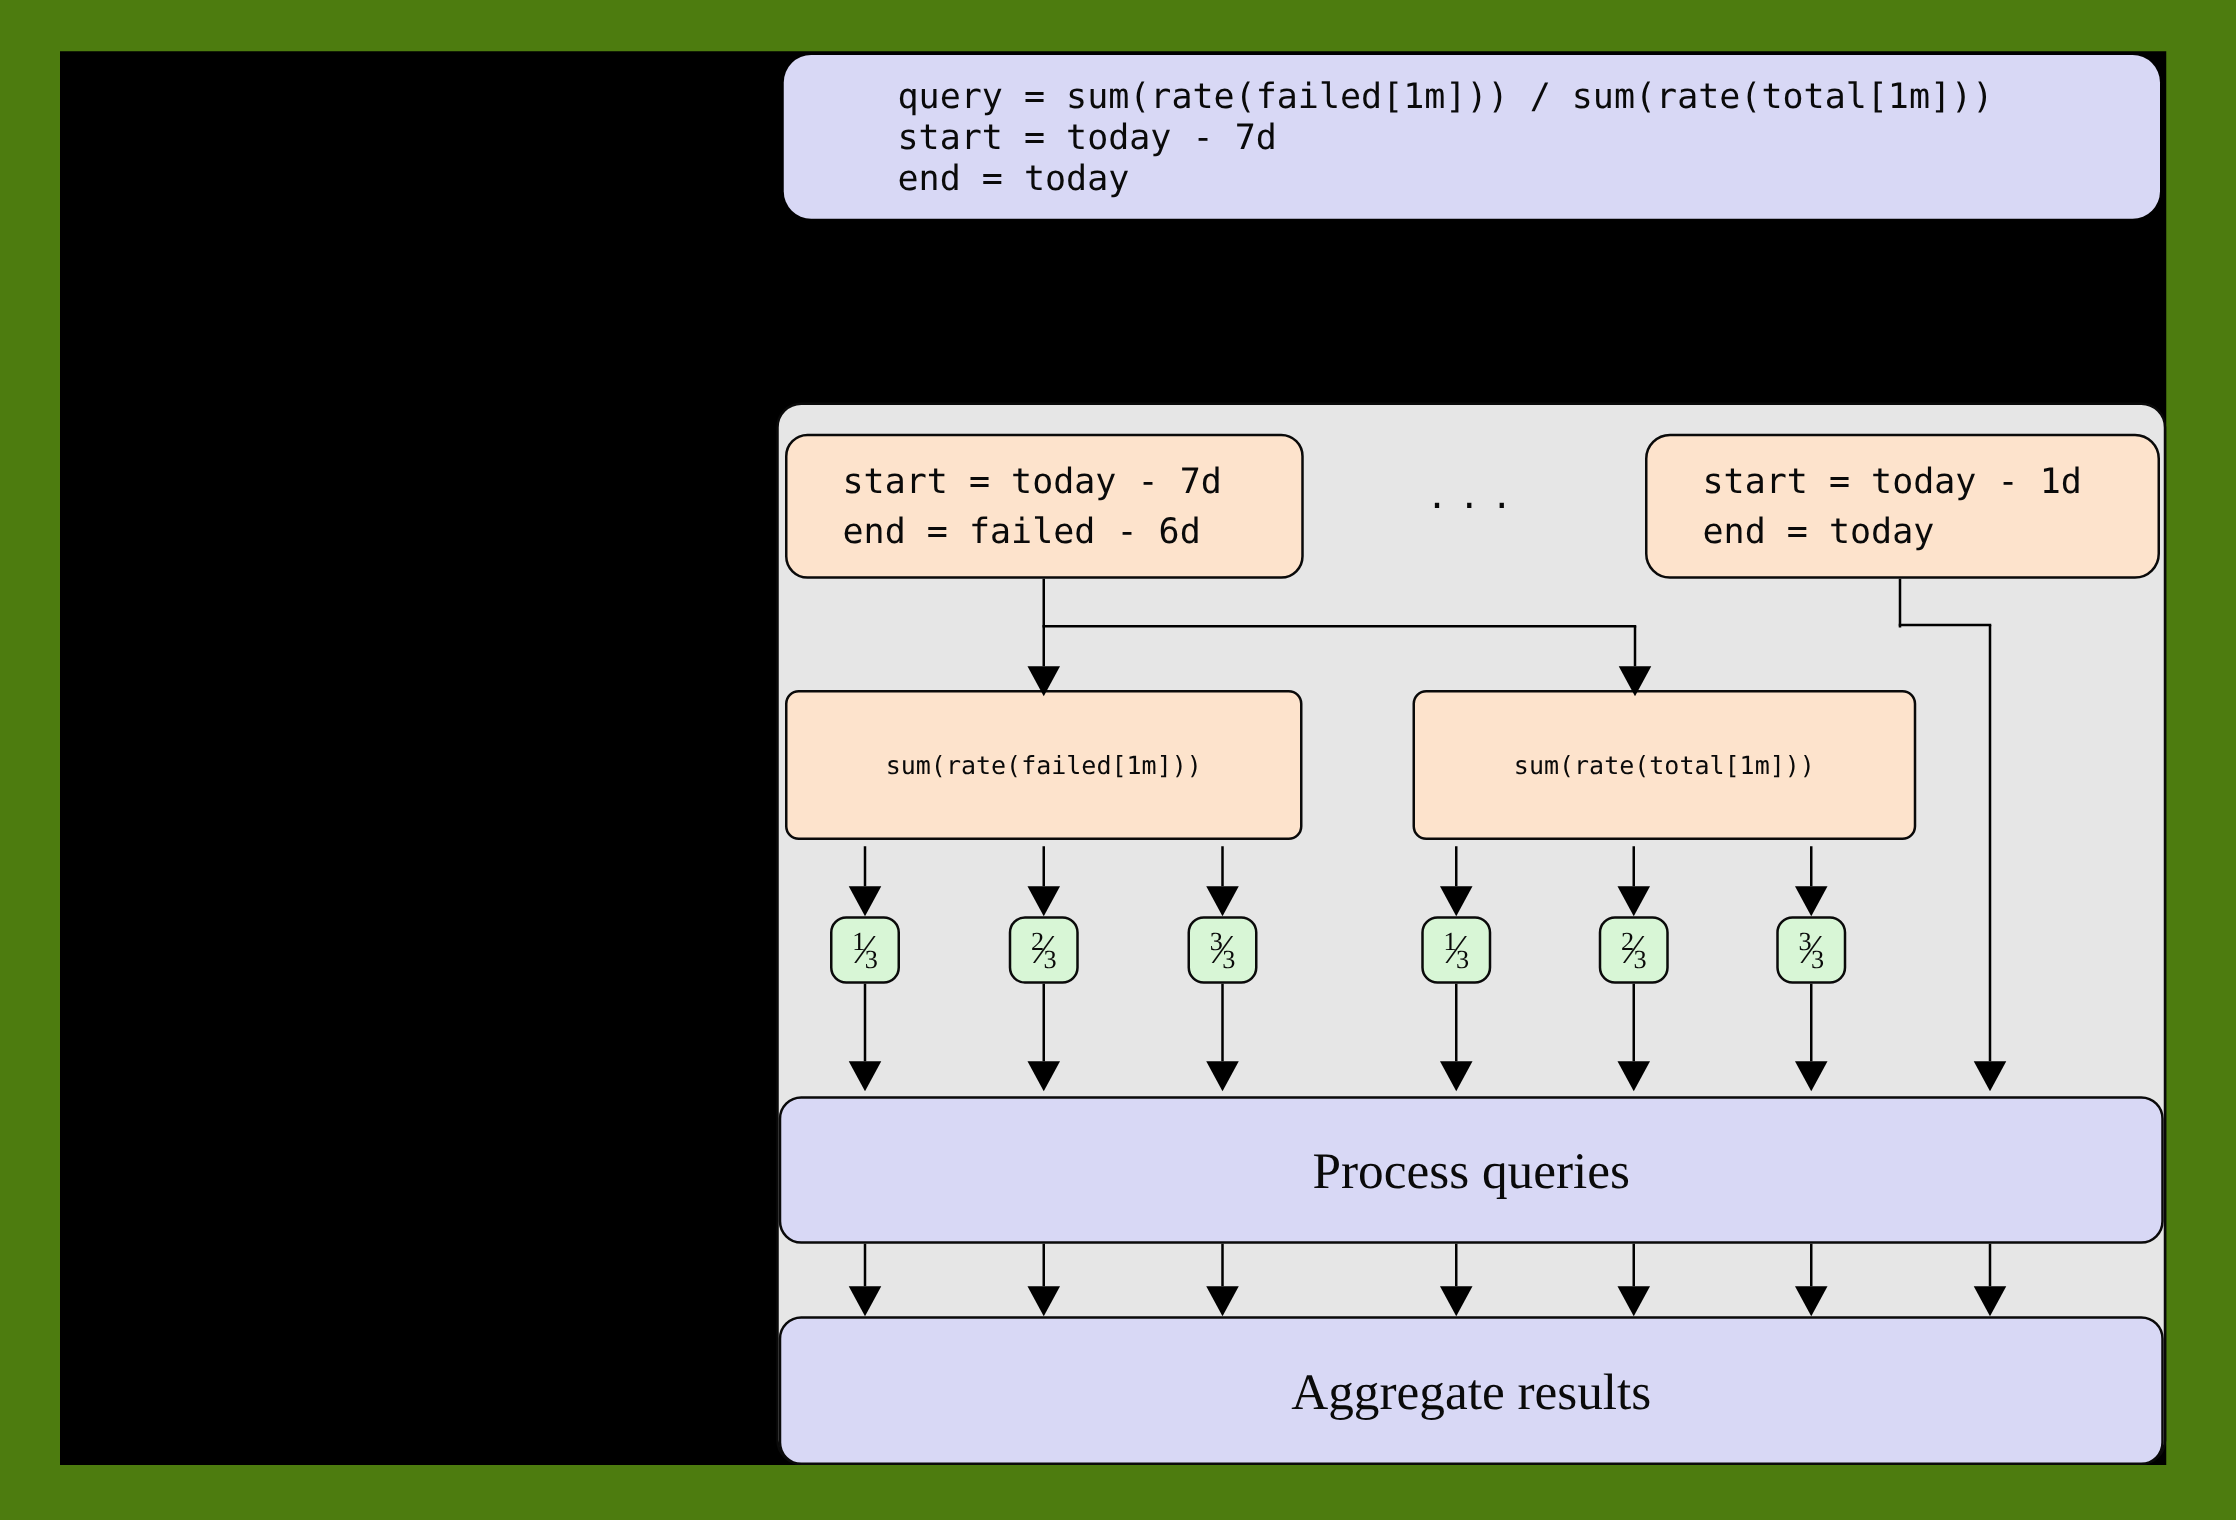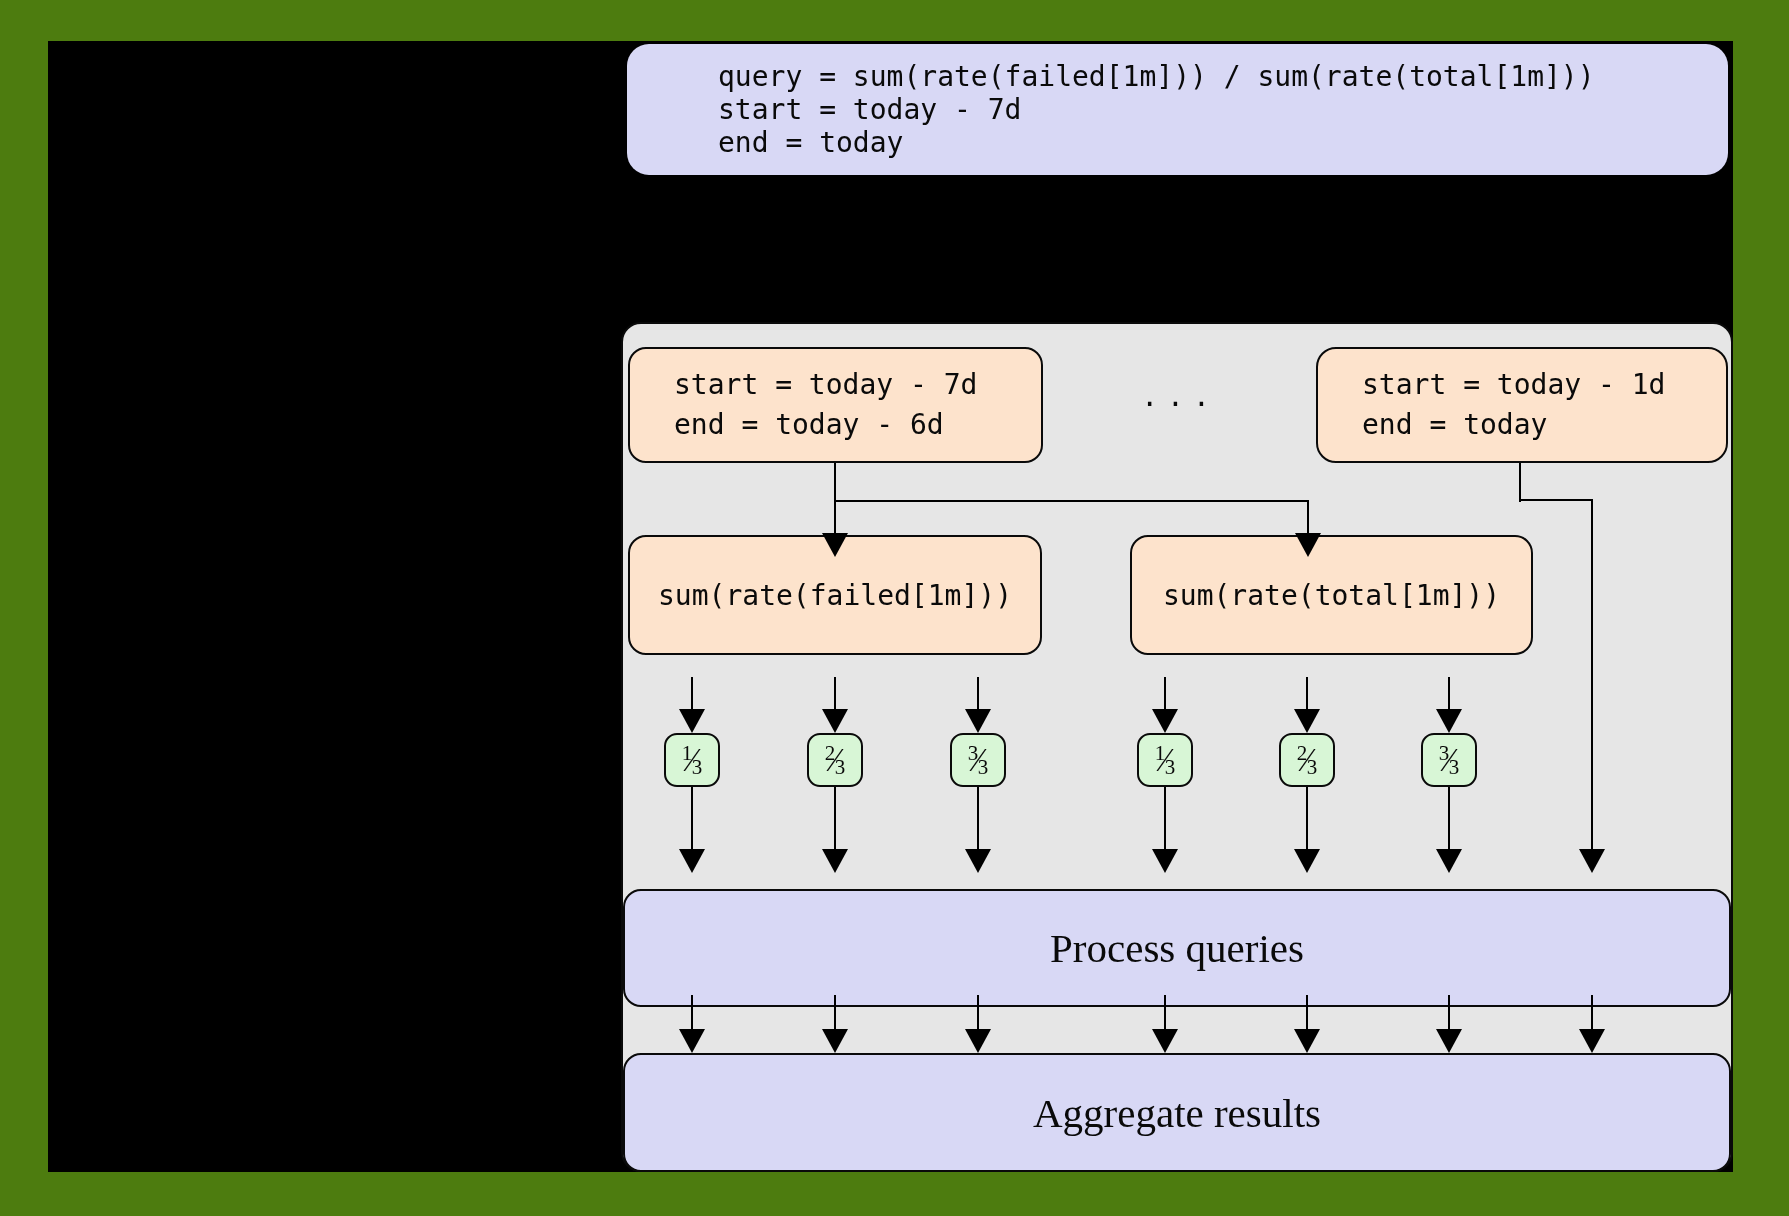--- a/index.html
+++ b/index.html
@@ -17,42 +17,42 @@
   
   .split-container{left:621px;top:322px;width:1112px;height:850px;background:#e6e6e6;
                    border:2px solid #0a0a0a;border-radius:20px;}
 
   
   .peach{background:#fde3cc;border:2px solid #0a0a0a;border-radius:18px;color:#0a0a0a;}
   .date-box{height:116px;display:flex;flex-direction:column;justify-content:center;padding-left:44px;}
   .date-line{font-size:28px;line-height:40px;white-space:pre;}
   .date-a{left:628px;top:347px;width:415px;}
   .date-b{left:1316px;top:347px;width:412px;border-radius:20px;}
-  .sum-box{top:535px;height:120px;display:flex;align-items:center;justify-content:center;
-           font-size:28px;white-space:pre;}
+  .sum-box{top:552px;height:120px;display:flex;align-items:center;justify-content:center;
+           font-size:20px;white-space:pre;border-radius:11px;}
   .sum-a{left:628px;width:414px;}
   .sum-b{left:1110px;width:403px;margin-left:20px;}
 
   .ellipsis{position:absolute;left:1125px;top:380px;width:110px;text-align:center;
             font-size:28px;letter-spacing:9px;color:#0a0a0a;}
 
   
   .shard{position:absolute;top:733px;width:56px;height:54px;box-sizing:border-box;
          background:#d8f6d6;border:2px solid #0a0a0a;border-radius:13px;
          display:flex;align-items:center;justify-content:center;color:#0a0a0a;}
   .frac{font-family:"Liberation Serif", serif;display:inline-flex;align-items:center;}
   .frac .num{font-size:21px;transform:translateY(-7px);}
   .frac .slash{font-size:33px;margin:0 -3px;transform:translateY(0px);}
   .frac .den{font-size:21px;transform:translateY(7px);}
 
   
   .stage{left:623px;width:1108px;background:#d8d8f5;border:2px solid #0a0a0a;border-radius:18px;
          display:flex;align-items:center;justify-content:center;
          font-family:"Liberation Serif", serif;font-size:41px;color:#0a0a0a;}
-  .stage-process{top:877px;height:118px;margin-top:12px;}
+  .stage-process{top:877px;height:118px;}
   .stage-aggregate{top:1053px;height:119px;text-align:center;}
 
   
   .cline{position:absolute;background:#000000;}
   .ahead{position:absolute;width:0;height:0;border-left:13px solid transparent;
          border-right:13px solid transparent;border-top:24px solid #000000;}
 </style>
 </head>
 <body>
 
@@ -63,21 +63,21 @@
   <div class="rbox code-box">
     <div class="code-line">query = sum(rate(failed[1m])) / sum(rate(total[1m]))</div>
     <div class="code-line">start = today - 7d</div>
     <div class="code-line">end = today</div>
   </div>
 
   <div class="rbox split-container"></div>
 
   <div class="rbox peach date-box date-a">
     <div class="date-line">start = today - 7d</div>
-    <div class="date-line">end = today - 6d</div>
+    <div class="date-line">end = failed - 6d</div>
   </div>
 
   <div class="ellipsis">...</div>
 
   <div class="rbox peach date-box date-b">
     <div class="date-line">start = today - 1d</div>
     <div class="date-line">end = today</div>
   </div>
 
   <div class="rbox peach sum-box sum-a">sum(rate(failed[1m]))</div>

